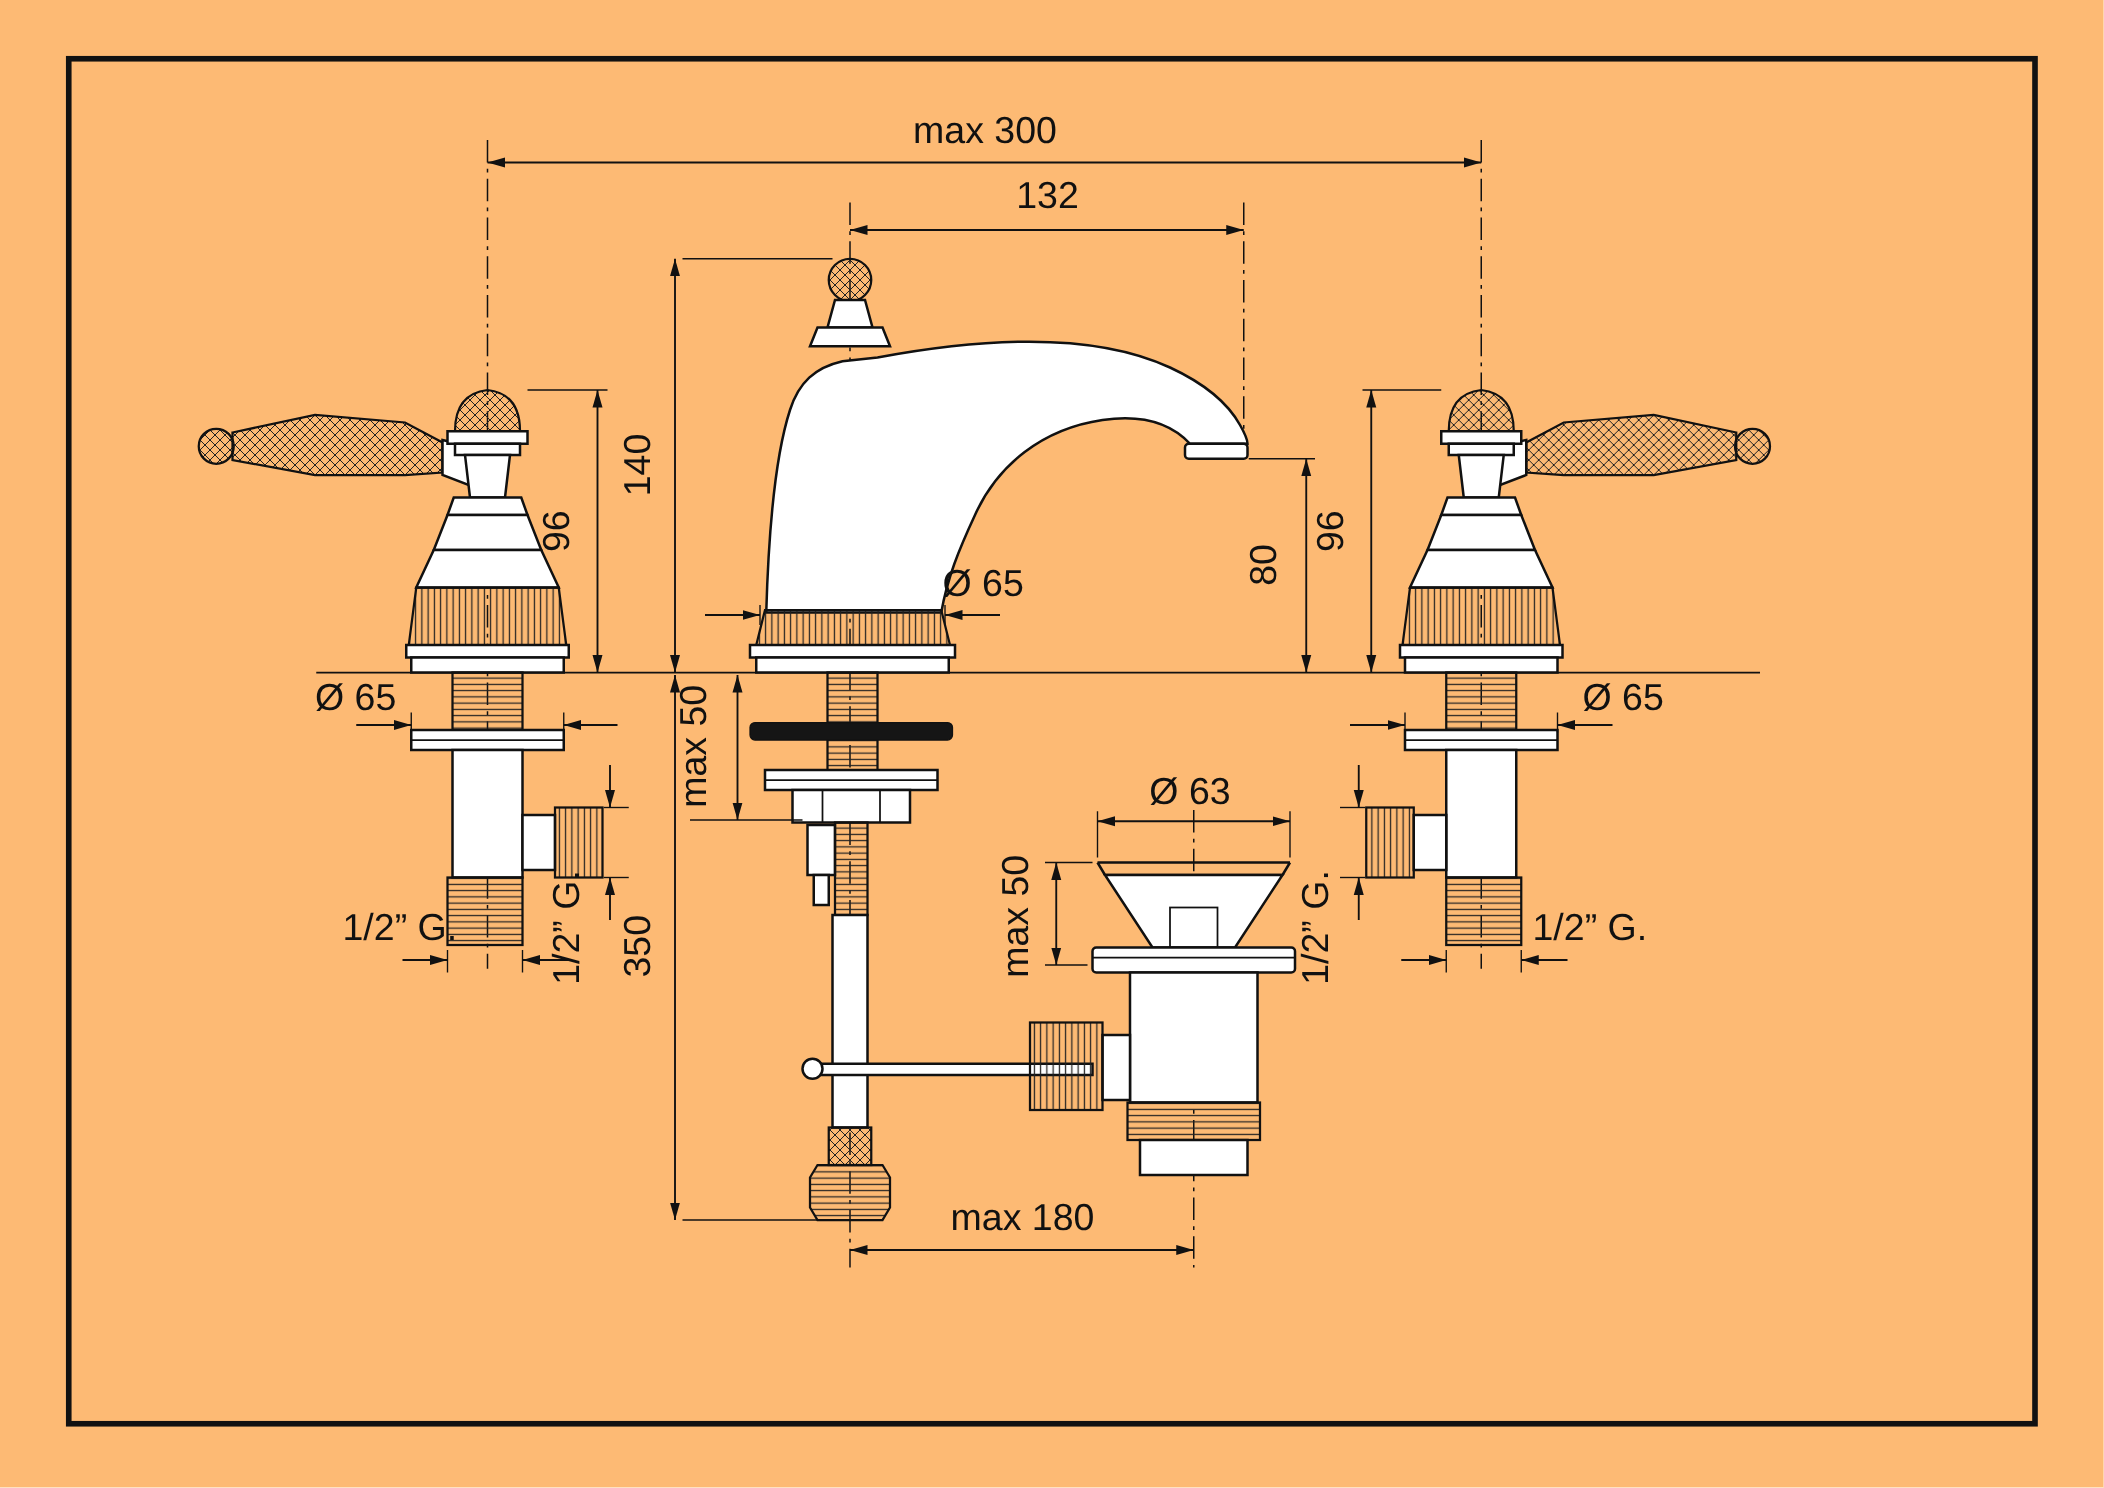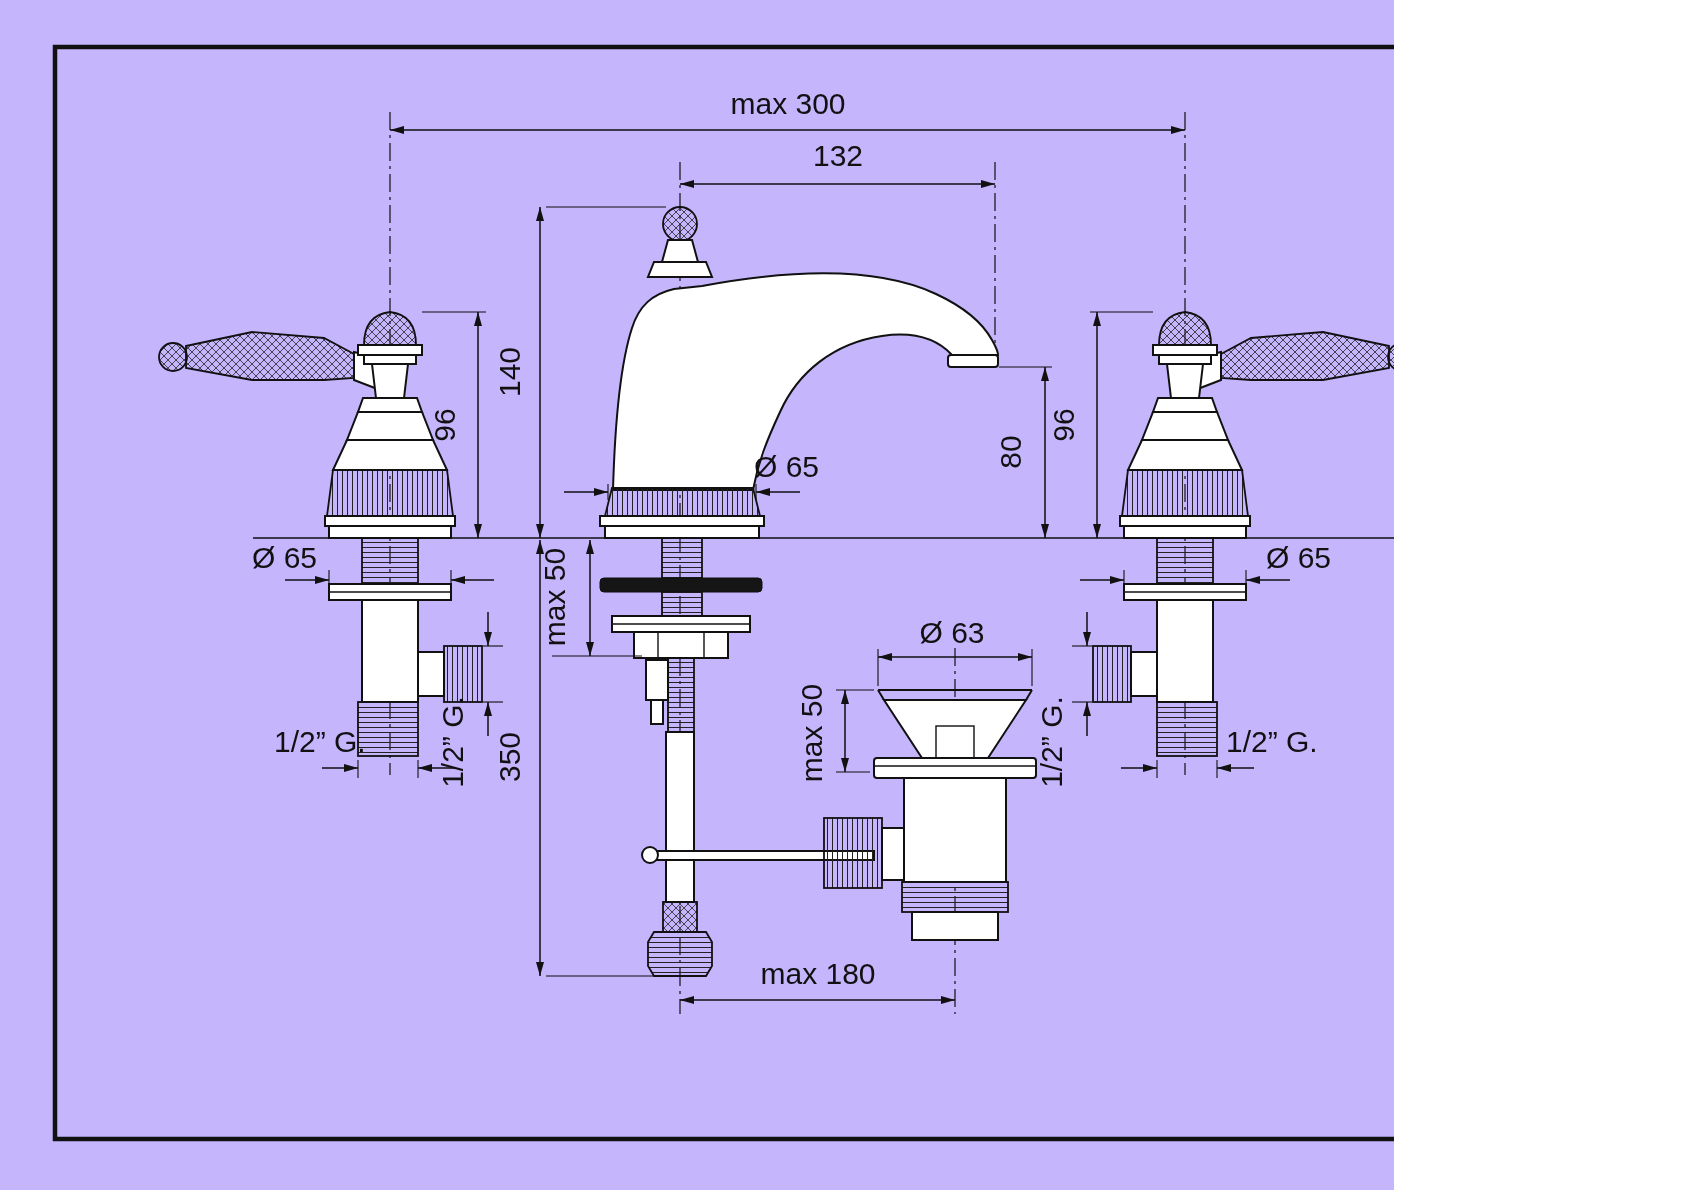--- a/index.html
+++ b/index.html
@@ -1,16 +1,16 @@
 <!DOCTYPE html>
 <html><head>
 <meta charset="utf-8">
 <style>
   html,body{margin:0;padding:0;background:#ffffff;}
-  .page{width:1394px;height:1190px;position:relative;background:#c4b5fd;overflow:hidden;}
+  .page{width:1683px;height:1190px;position:relative;background:#fdba74;overflow:hidden;}
   svg{display:block;}
   .frame{fill:none;stroke:#111;stroke-width:4.5;}
   .outline{fill:#ffffff;stroke:#111;stroke-width:2;}
   .stroke{stroke:#111;stroke-width:2;fill:none;}
   .thinstroke{stroke:#111;stroke-width:1.4;fill:none;}
   .dimline{stroke:#111;stroke-width:1.5;fill:none;}
   .extline{stroke:#111;stroke-width:1.1;fill:none;}
   .cline{stroke:#111;stroke-width:1.2;fill:none;stroke-dasharray:18 5 3 5;}
   .hatch-x{fill:url(#xh);stroke:#111;stroke-width:1.8;}
   .hatch-v{fill:url(#vh);stroke:#111;stroke-width:1.8;}

